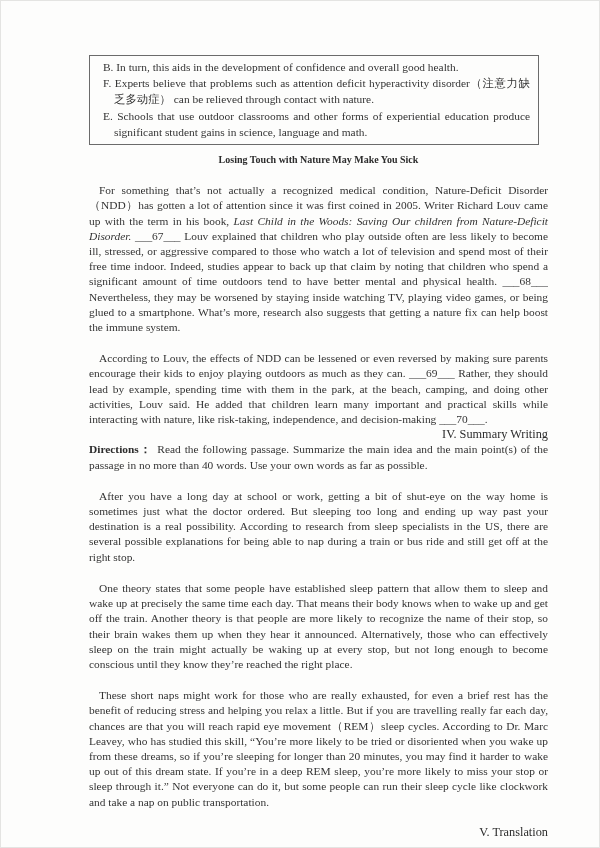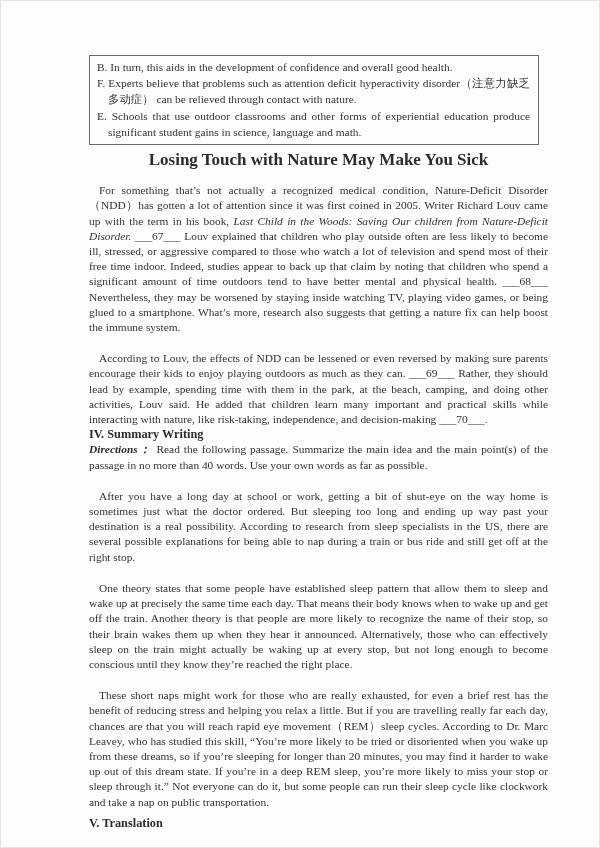--- a/index.html
+++ b/index.html
@@ -26,40 +26,41 @@
   .options-box {
     width: 450px;
     border: 1px solid #6b6b6b;
     padding: 3px 8px 4px 7px;
     line-height: 16.2px;
   }
   .option {
     padding-left: 11px;
     text-indent: -11px;
     text-align: justify;
+    margin-left: 6px;
   }
   .passage-title {
     text-align: center;
     font-weight: bold;
-    font-size: 17px;
+    font-size: 10px;
     margin-top: 7px;
     margin-bottom: 3px;
     color: #2c2c2c;
   }
   p.body-para { text-indent: 10px; margin-top: 16px; }
   .book-title { font-style: italic; }
   .section-heading {
-    font-weight: bold;
+    font-weight: normal;
     font-size: 12.3px;
-    text-align: left;
+    text-align: right;
     color: #2c2c2c;
   }
   .directions { text-indent: 0; text-align: justify; }
-  .directions b { margin-right: 5px; color: #2c2c2c; font-style: italic; }
-  .translation-block { margin-top: 6px; }
+  .directions b { margin-right: 5px; color: #2c2c2c; }
+  .translation-block { margin-top: 15px; }
   .page-footer {
     position: absolute;
     top: 843px;
     left: 0;
     width: 100%;
     text-align: center;
     font-size: 16px;
     color: #4d4d4d;
     letter-spacing: 0.5px;
     margin-top: 40px;

